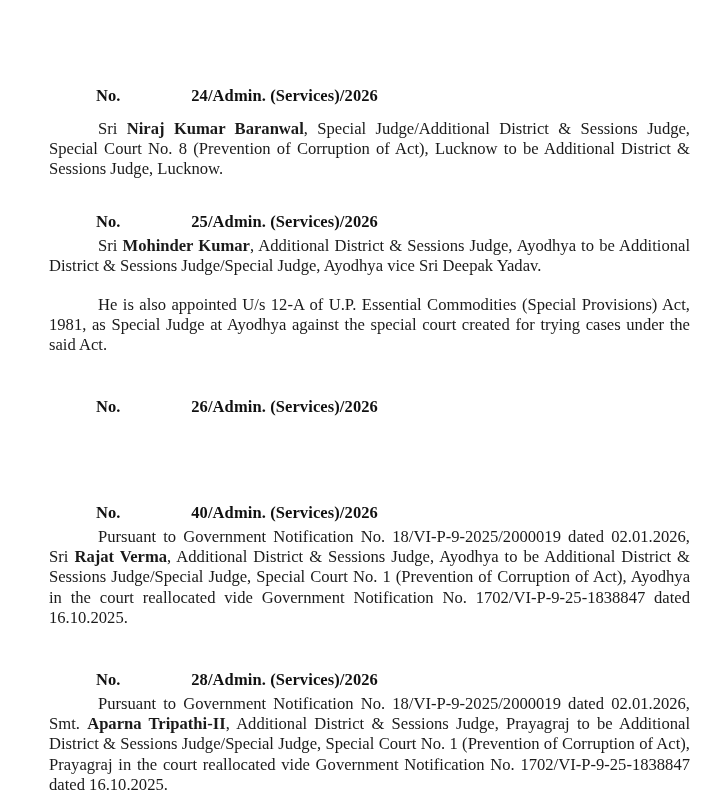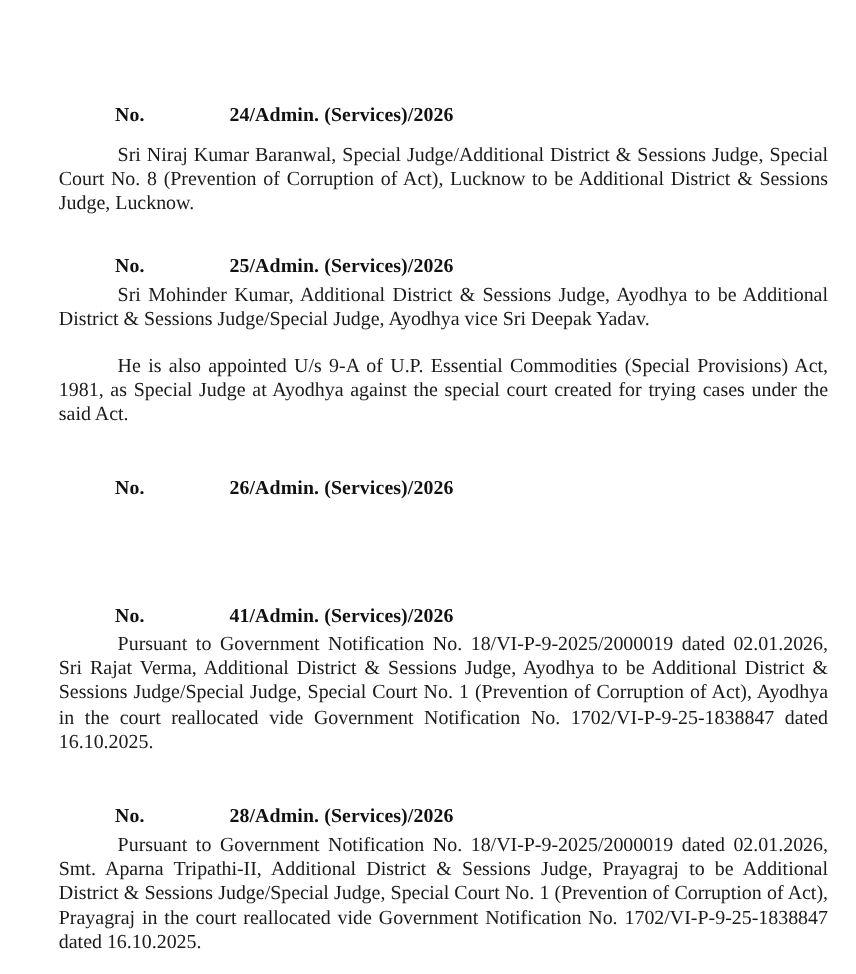--- a/index.html
+++ b/index.html
@@ -15,44 +15,44 @@
     white-space: pre; color: #111;
   }
   .hdr .no { display: inline-block; width: 70px; margin-left: 21px; }
   .hdr .num { display: inline-block; width: 42px; text-align: right; }
   .para {
     position: absolute; left: 49px; width: 641px;
     font-size: 16.6px; line-height: 20.2px;
     text-align: justify; text-indent: 49px;
     color: #1a1a1a;
   }
-  .para b { font-weight: normal; }
+  .para b { font-weight: bold; }
 </style>
 </head>
 <body>
 
 <div class="page">
 
   <div class="hdr" style="top:66px">
     <span class="no">No.</span><span class="num">24</span><span>/Admin. (Services)/2026</span>
   </div>
   <div class="para" style="top:119px"><span>Sri </span><b>Niraj Kumar Baranwal</b><span>, Special Judge/Additional District &amp; Sessions Judge, Special Court No. 8 (Prevention of Corruption of Act), Lucknow to be Additional District &amp; Sessions Judge, Lucknow.</span></div>
 
   <div class="hdr" style="top:192px">
     <span class="no">No.</span><span class="num">25</span><span>/Admin. (Services)/2026</span>
   </div>
   <div class="para" style="top:236px"><span>Sri </span><b>Mohinder Kumar</b><span>, Additional District &amp; Sessions Judge, Ayodhya to be Additional District &amp; Sessions Judge/Special Judge, Ayodhya vice Sri Deepak Yadav.</span></div>
-  <div class="para" style="top:295px"><span>He is also appointed U/s 9-A of U.P. Essential Commodities (Special Provisions) Act, 1981, as Special Judge at Ayodhya against the special court created for trying cases under the said Act.</span></div>
+  <div class="para" style="top:295px"><span>He is also appointed U/s 12-A of U.P. Essential Commodities (Special Provisions) Act, 1981, as Special Judge at Ayodhya against the special court created for trying cases under the said Act.</span></div>
 
   <div class="hdr" style="top:377px">
     <span class="no">No.</span><span class="num">26</span><span>/Admin. (Services)/2026</span>
   </div>
 
   <div class="hdr" style="top:483px">
-    <span class="no">No.</span><span class="num">41</span><span>/Admin. (Services)/2026</span>
+    <span class="no">No.</span><span class="num">40</span><span>/Admin. (Services)/2026</span>
   </div>
   <div class="para" style="top:527px"><span>Pursuant to Government Notification No. 18/VI-P-9-2025/2000019 dated 02.01.2026, Sri </span><b>Rajat Verma</b><span>, Additional District &amp; Sessions Judge, Ayodhya to be Additional District &amp; Sessions Judge/Special Judge, Special Court No. 1 (Prevention of Corruption of Act), Ayodhya in the court reallocated vide Government Notification No. 1702/VI-P-9-25-1838847 dated 16.10.2025.</span></div>
 
   <div class="hdr" style="top:650px">
     <span class="no">No.</span><span class="num">28</span><span>/Admin. (Services)/2026</span>
   </div>
   <div class="para" style="top:694px"><span>Pursuant to Government Notification No. 18/VI-P-9-2025/2000019 dated 02.01.2026, Smt. </span><b>Aparna Tripathi-II</b><span>, Additional District &amp; Sessions Judge, Prayagraj to be Additional District &amp; Sessions Judge/Special Judge, Special Court No. 1 (Prevention of Corruption of Act), Prayagraj in the court reallocated vide Government Notification No. 1702/VI-P-9-25-1838847 dated 16.10.2025.</span></div>
 
 </div>
 

